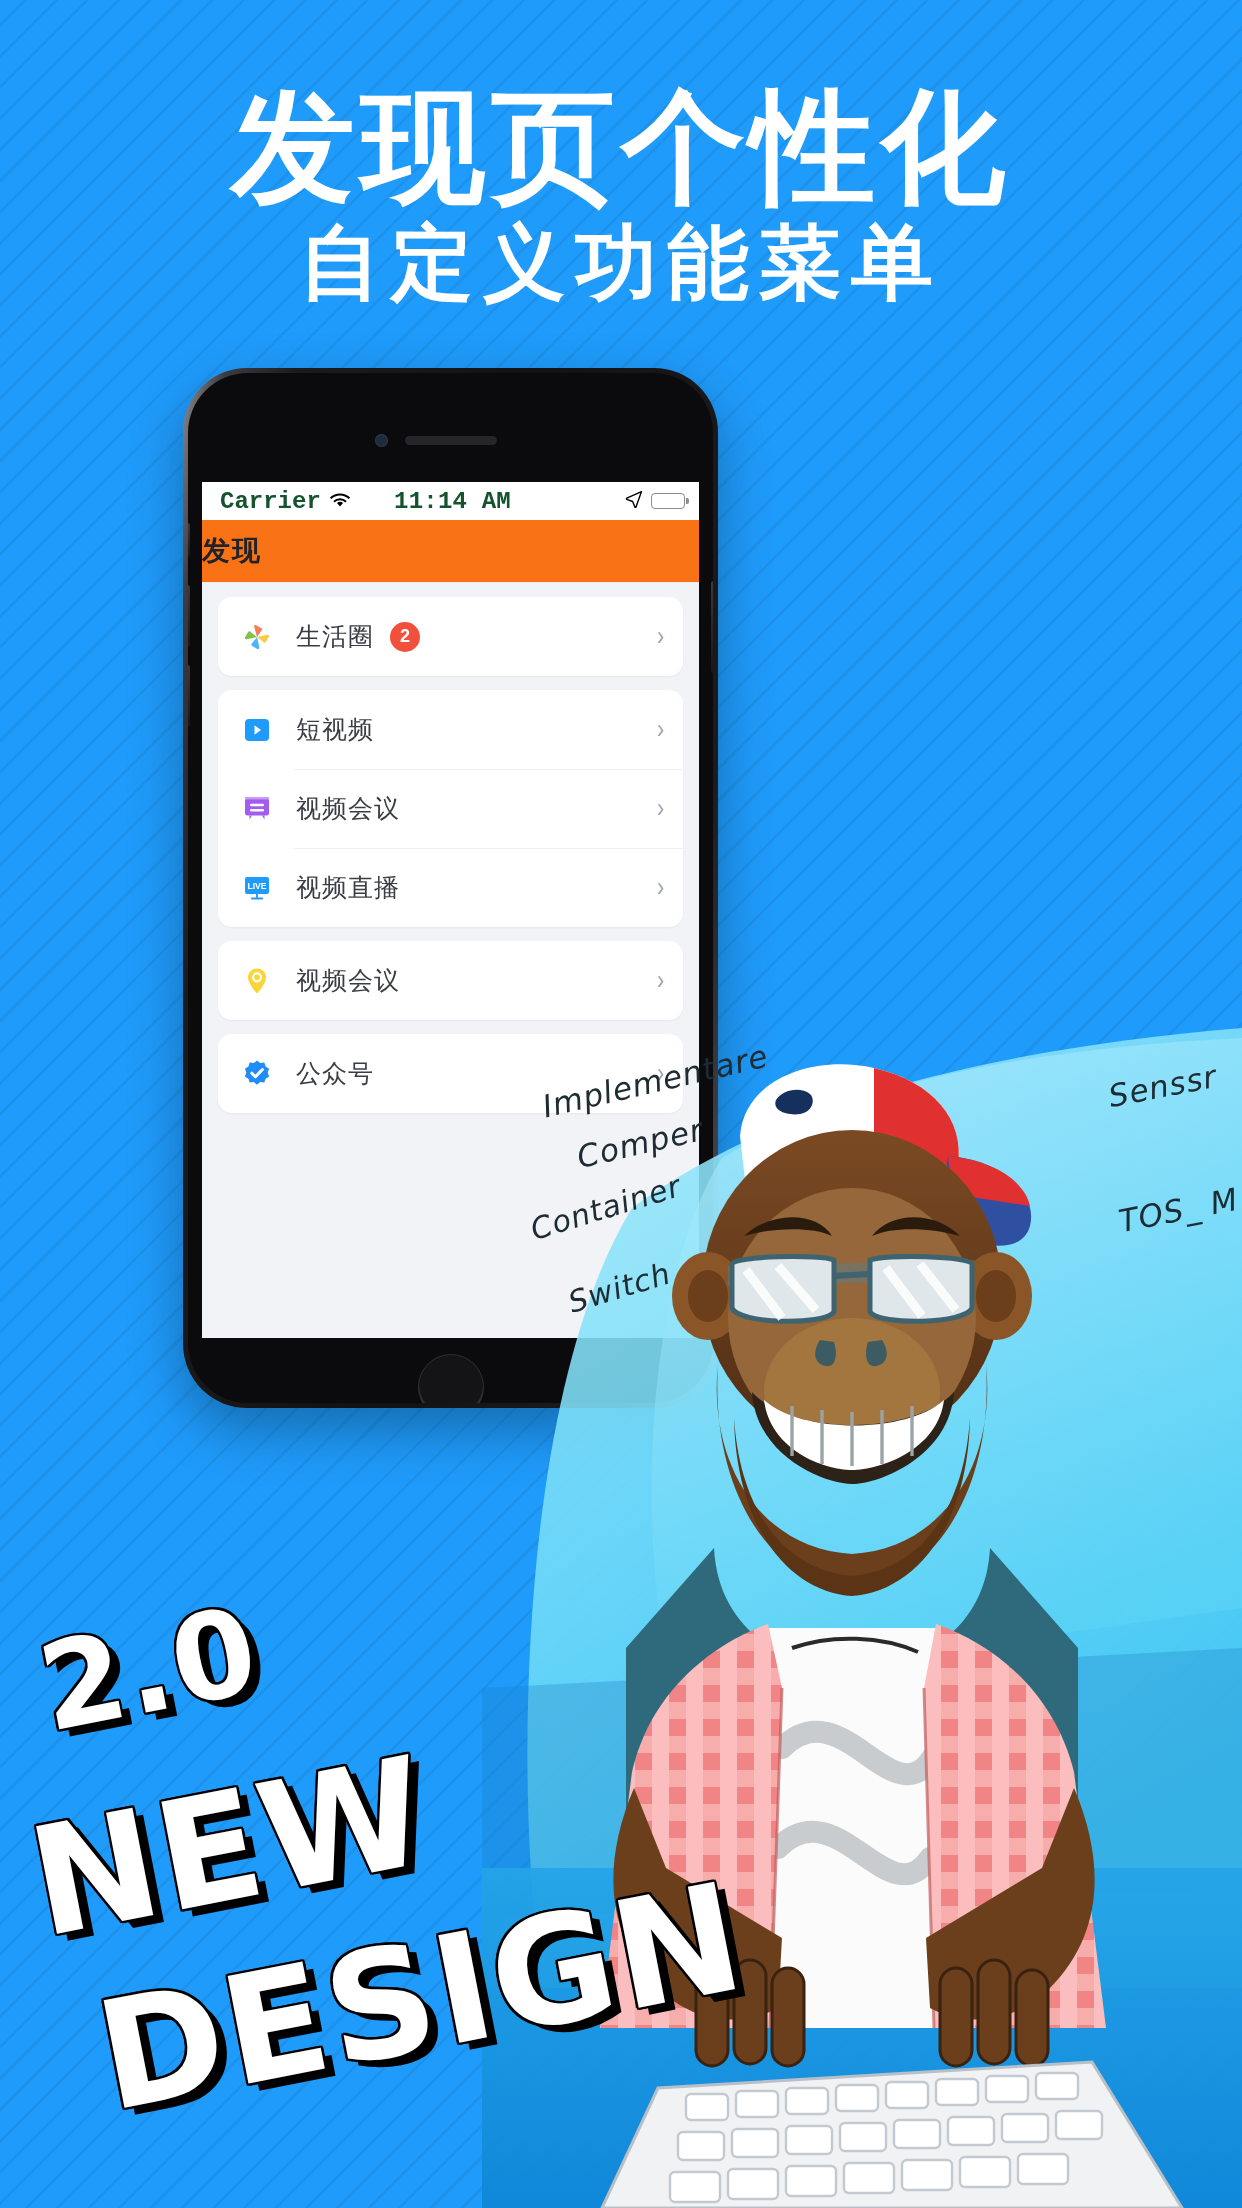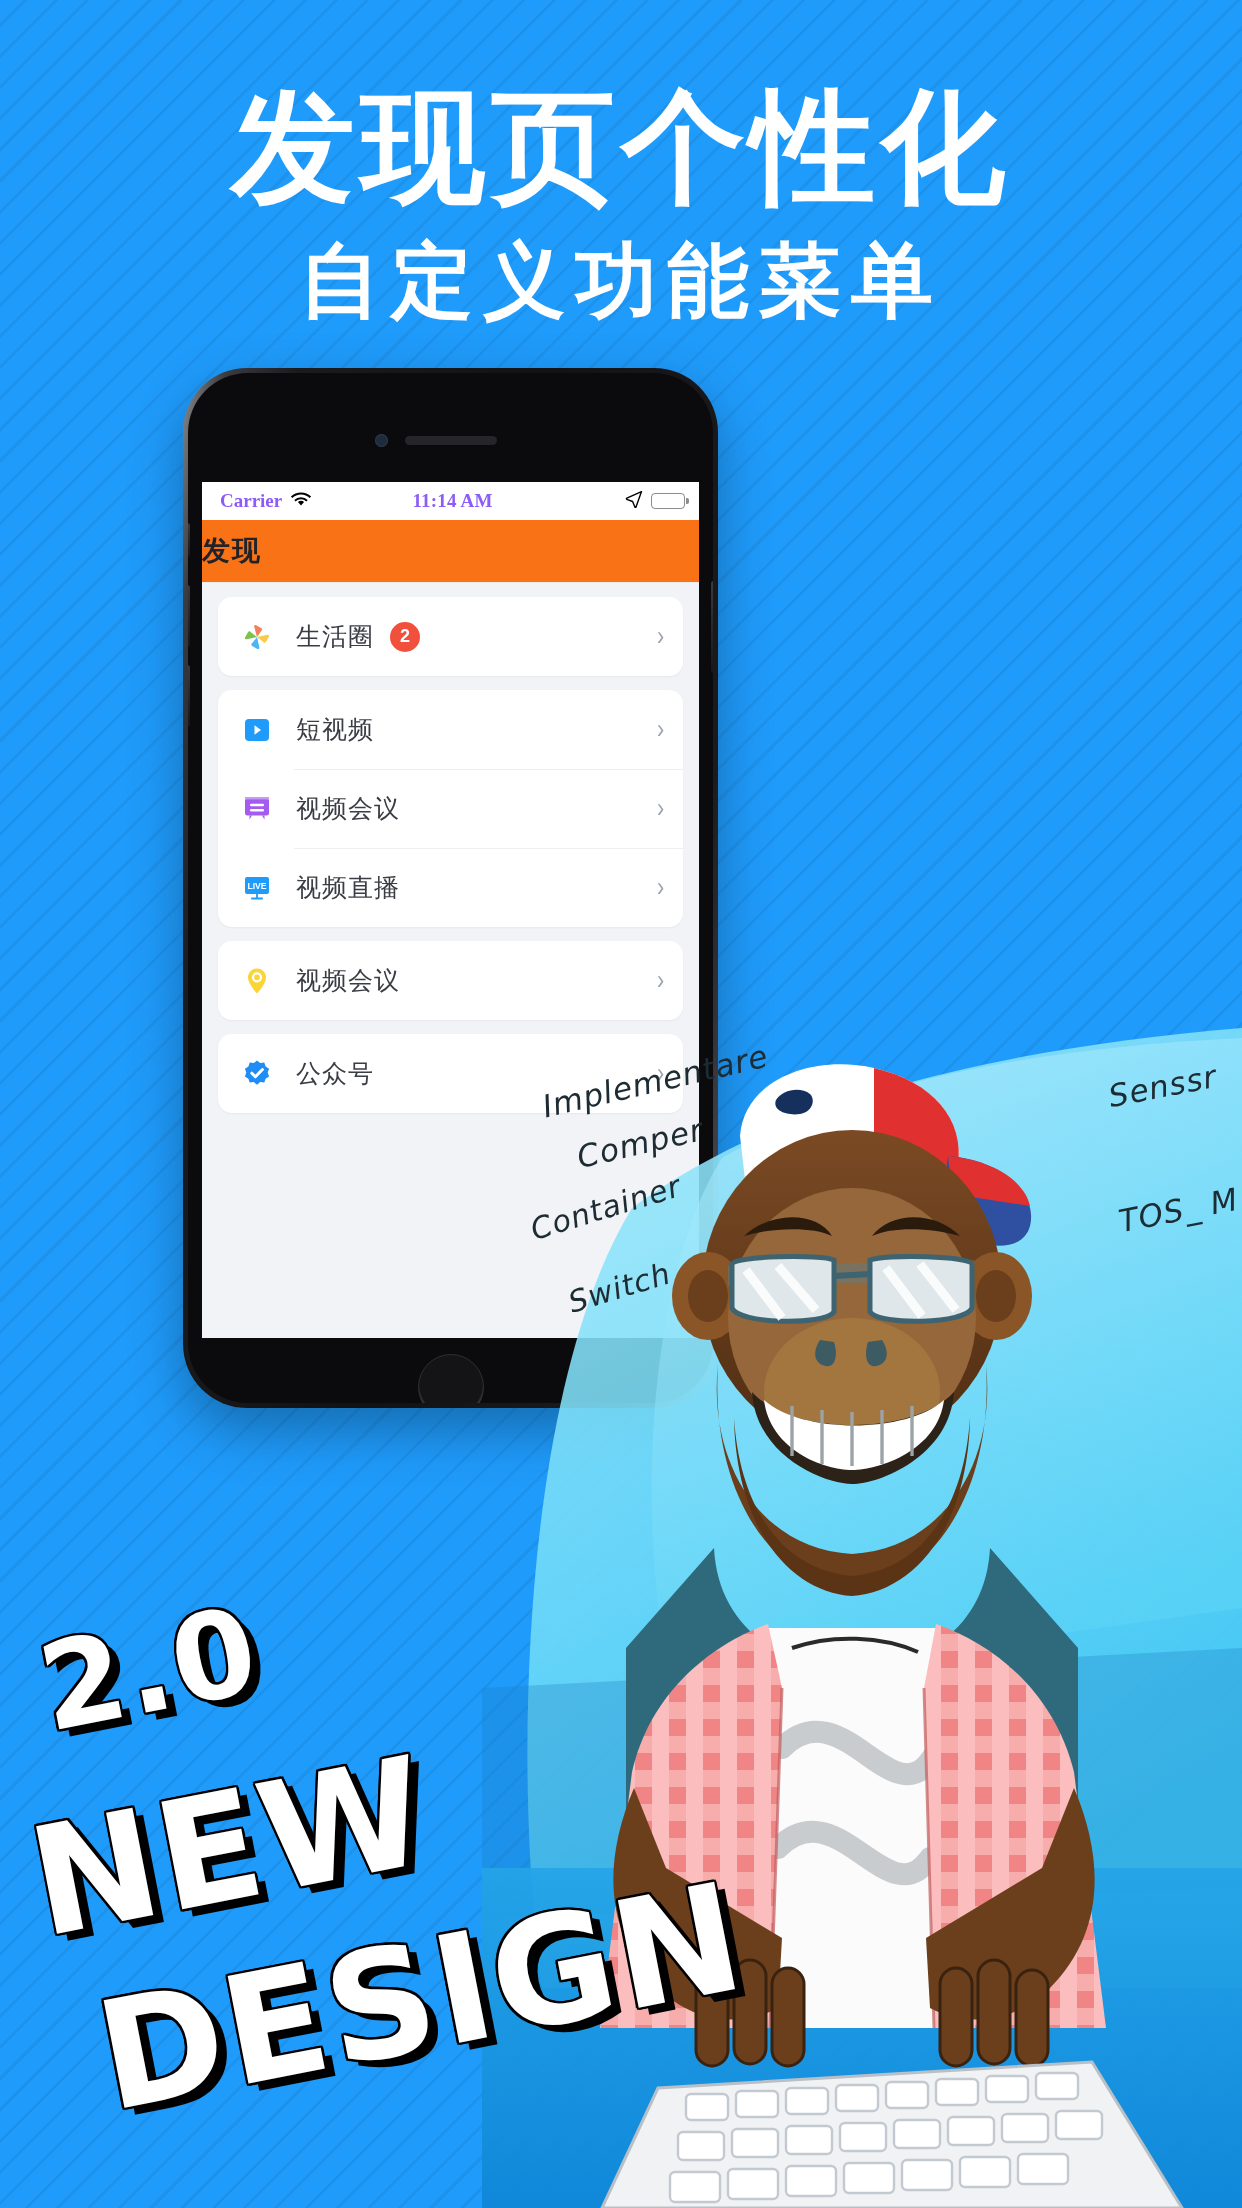--- a/index.html
+++ b/index.html
@@ -44,21 +44,20 @@
   }
   .headline {
     color: #ffffff;
     font-size: 124px;
     line-height: 1.12;
     font-weight: 700;
     letter-spacing: 6px;
     font-family: "DejaVu Sans", "Liberation Sans", sans-serif;
   }
   .subheadline {
-    margin-top: 18px;
     color: #ffffff;
     font-size: 82px;
     line-height: 1.12;
     font-weight: 700;
     letter-spacing: 10px;
     font-family: "DejaVu Sans", "Liberation Sans", sans-serif;
   }
 
   
   #phone {
@@ -127,24 +126,24 @@
     overflow: hidden;
     position: relative;
   }
 
   #statusbar {
     height: 38px;
     background: #ffffff;
     display: flex;
     align-items: center;
     padding: 0 14px 0 18px;
-    font-size: 19px;
+    font-size: 24px;
     font-weight: 600;
-    color: #8b5cf6;
-    font-family: Liberation Serif, serif;
+    color: #14532d;
+    font-family: Liberation Mono, monospace;
   }
   .sb-left  { display: flex; align-items: center; gap: 8px; flex: 1; }
   .sb-center{ flex: 0 0 auto; letter-spacing: 0.2px; }
   .sb-right { display: flex; align-items: center; justify-content: flex-end; gap: 8px; flex: 1; }
 
   .battery {
     width: 34px; height: 16px;
     border: 1.8px solid rgba(0,0,0,0.45);
     border-radius: 4px;
     padding: 1.6px;

